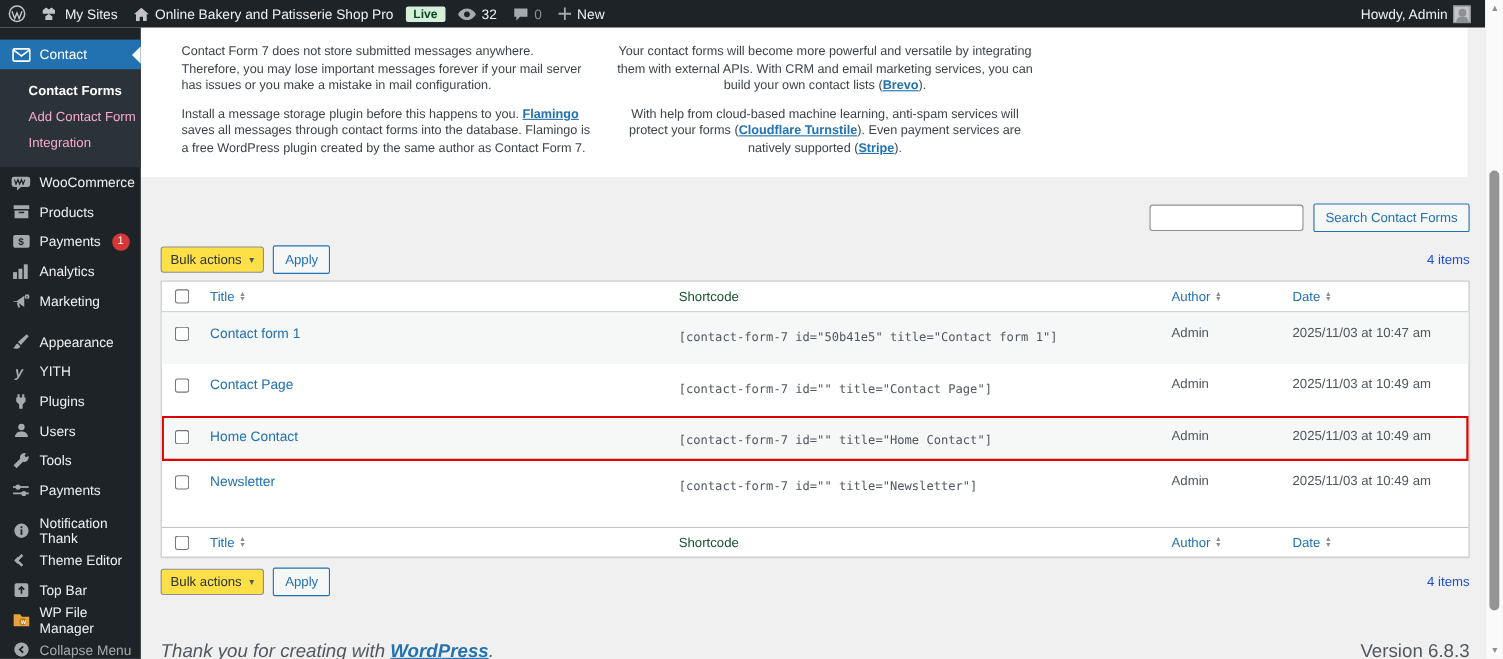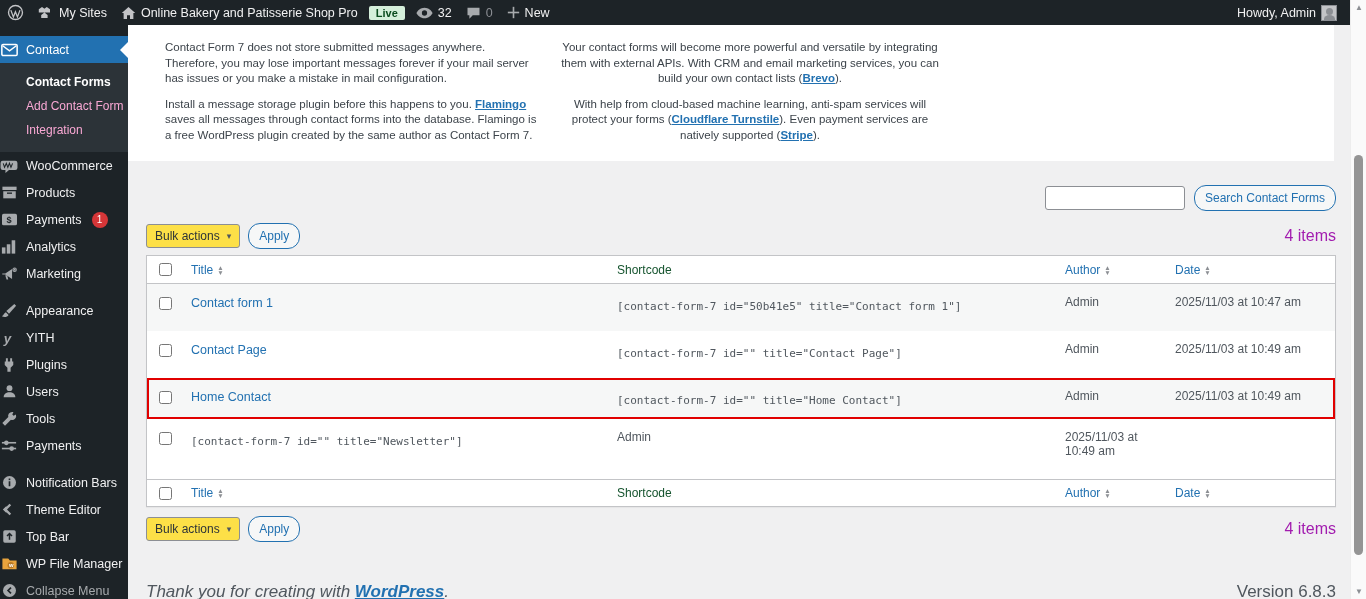--- a/index.html
+++ b/index.html
@@ -12,21 +12,21 @@
   .ab-icon svg { display:block; }
   .live-badge { background:#d5efdb; color:#0a4b1e; font-size:11px; padding:1px 7px; border-radius:2px; margin:0 4px; font-weight:bold; }
   .count-muted { color:#8c8f94; }
   .ab-right { margin-left:auto; display:flex; align-items:flex-end; gap:6px; padding-right:6px; }
   .avatar { width:16px; height:16px; background:#c3c4c7; border:1px solid #8c8f94; display:inline-block; position:relative; overflow:hidden; }
   .avatar::before { content:""; position:absolute; left:4px; top:2px; width:7px; height:7px; border-radius:50%; background:#8c8f94; }
   .avatar::after { content:""; position:absolute; left:2px; top:9px; width:11px; height:8px; border-radius:50% 50% 0 0; background:#8c8f94; }
 
   
   .sidebar { position:absolute; top:25px; left:0; width:128px; height:574px; background:#1d2327; color:#f0f0f1; padding-top:11px; overflow:hidden; z-index:40; }
-  .menu-item { height:27px; display:flex; align-items:center; gap:8px; font-size:12.5px; cursor:pointer; position:relative; }
+  .menu-item { height:27px; display:flex; align-items:center; gap:8px; padding-left:10px; font-size:12.5px; cursor:pointer; position:relative; }
   .menu-item .mi { width:18px; height:18px; display:inline-flex; align-items:center; justify-content:center; flex:0 0 18px; }
   .menu-item .mi svg { fill:#a7aaad; display:block; }
   .menu-item.active { background:#2271b1; color:#fff; }
   .menu-item.active::after { content:""; position:absolute; right:0; top:50%; margin-top:-8px; border:8px solid transparent; border-right-color:#fff; }
   .submenu { background:#2c3338; padding:7px 0 10px 16px; }
   .submenu-item { height:24px; line-height:24px; padding-left:10px; font-size:12px; color:#f9a8d4; cursor:pointer; }
   .submenu-item.current { color:#fff; font-weight:bold; }
   .menu-sep { height:10px; }
   .badge-red { background:#d63638; color:#fff; border-radius:50%; min-width:16px; height:16px; font-size:10px; display:inline-flex; align-items:center; justify-content:center; padding:0 2px; margin-left:2px; }
   .collapse-item { color:#a7aaad; }
@@ -35,28 +35,28 @@
   .content { position:absolute; top:25px; left:128px; width:1222px; height:574px; background:#f0f0f1; }
   .info-panel { position:absolute; top:0; left:0; width:1206px; height:136px; background:#fff; display:flex; padding:15px 0 0 37px; gap:22px; }
   .info-col { font-size:11.5px; line-height:15.5px; color:#3c434a; }
   .info-col.c1 { width:372px; }
   .info-col.c2 { width:382px;text-align:center; }
   .info-col p + p { margin-top:10px; }
   a.ilink { color:#2271b1; font-weight:bold; text-decoration:underline; cursor:pointer; }
 
   .search-row { position:absolute; top:160px; right:14px; display:flex; align-items:center; gap:9px; }
   .search-input { width:140px; height:24px; border:1px solid #8c8f94; border-radius:3px; background:#fff; padding:0 6px; font-size:12px; font-family:inherit; }
-  .btn-secondary { height:26px; background:#f6f7f7; border:1px solid #2271b1; border-radius:12px; color:#2271b1; font-size:12px; padding:0 10px; cursor:pointer; font-family:inherit; }
+  .btn-secondary { height:26px; background:#f6f7f7; border:1px solid #2271b1; border-radius:2px; color:#2271b1; font-size:12px; padding:0 10px; cursor:pointer; font-family:inherit; }
 
   .actions-row { position:absolute; left:18px; right:14px; height:28px; display:flex; align-items:center; gap:8px; }
   .actions-row.top { top:197px; }
   .actions-row.bottom { top:490px; }
   .fake-select { height:24px; background:#fde047; border:1px solid #8c8f94; border-radius:3px; font-size:12px; color:#2c3338; display:inline-flex; align-items:center; gap:7px; padding:0 8px; cursor:pointer; }
   .fake-select .chev { font-size:9px; color:#50575e; }
-  .items-count { margin-left:auto; font-size:16px; color:#a21caf; }
+  .items-count { margin-left:auto; font-size:12px; color:#1d4ed8; }
 
   
   .cf7-table { position:absolute; top:230px; left:18px; width:1190px; background:#fff; border:1px solid #c3c4c7; box-shadow:0 1px 1px rgba(0,0,0,.04); }
   .t-row { display:grid; grid-template-columns:36px 426px 448px 110px 1fr; }
   .t-head { height:28px; border-bottom:1px solid #c3c4c7; }
   .t-foot { height:27px; border-top:1px solid #c3c4c7; }
   .t-head .cell, .t-foot .cell { display:flex; align-items:center; font-size:12px; }
   .cell { padding:0 8px; }
   .cb-cell { display:flex; align-items:flex-start; justify-content:center; padding-top:13px; }
   .t-head .cb-cell, .t-foot .cb-cell { padding-top:0; align-items:center; }
@@ -276,21 +276,21 @@
   <div class="menu-sep"></div>
 
   <div class="menu-item">
     <span class="mi">
       <svg width="15" height="15" viewBox="0 0 18 18">
           <circle cx="9" cy="9" r="7.8" fill="#a7aaad"></circle>
           <rect x="8" y="7.5" width="2" height="6" fill="#1d2327"></rect>
           <rect x="8" y="4.2" width="2" height="2" fill="#1d2327"></rect>
         </svg>
     </span>
-    <span class="ml">Notification Bars</span>
+    <span class="ml">Notification Thank</span>
   </div>
   <div class="menu-item">
     <span class="mi">
       <svg width="15" height="15" viewBox="0 0 18 18" fill="#a7aaad">
           <path d="M9 2l7 7-7 7-2-2 5-5-5-5z" transform="scale(-1,1) translate(-18,0)"></path>
           <path d="M5 5L1 9l4 4 1.5-1.5L4 9l2.5-2.5z"></path>
         </svg>
     </span>
     <span class="ml">Theme Editor</span>
   </div>
@@ -413,20 +413,21 @@
       <div class="cell title-cell"><a>Home Contact</a></div>
       <div class="cell shortcode-cell">[contact-form-7 id="" title="Home Contact"]</div>
       <div class="cell author-cell">Admin</div>
       <div class="cell date-cell">2025/11/03 at 10:49 am</div>
     </div>
 
     <div class="t-row data-row r-60">
       <div class="cell cb-cell">
           <input type="checkbox" class="cb" style="">
         </div>
+      <div class="cell title-cell"><a>Newsletter</a></div>
       <div class="cell shortcode-cell">[contact-form-7 id="" title="Newsletter"]</div>
       <div class="cell author-cell">Admin</div>
       <div class="cell date-cell">2025/11/03 at 10:49 am</div>
     </div>
 
     <div class="t-row t-foot">
       <div class="cell cb-cell">
           <input type="checkbox" class="cb" style="">
         </div>
       <div class="cell">

